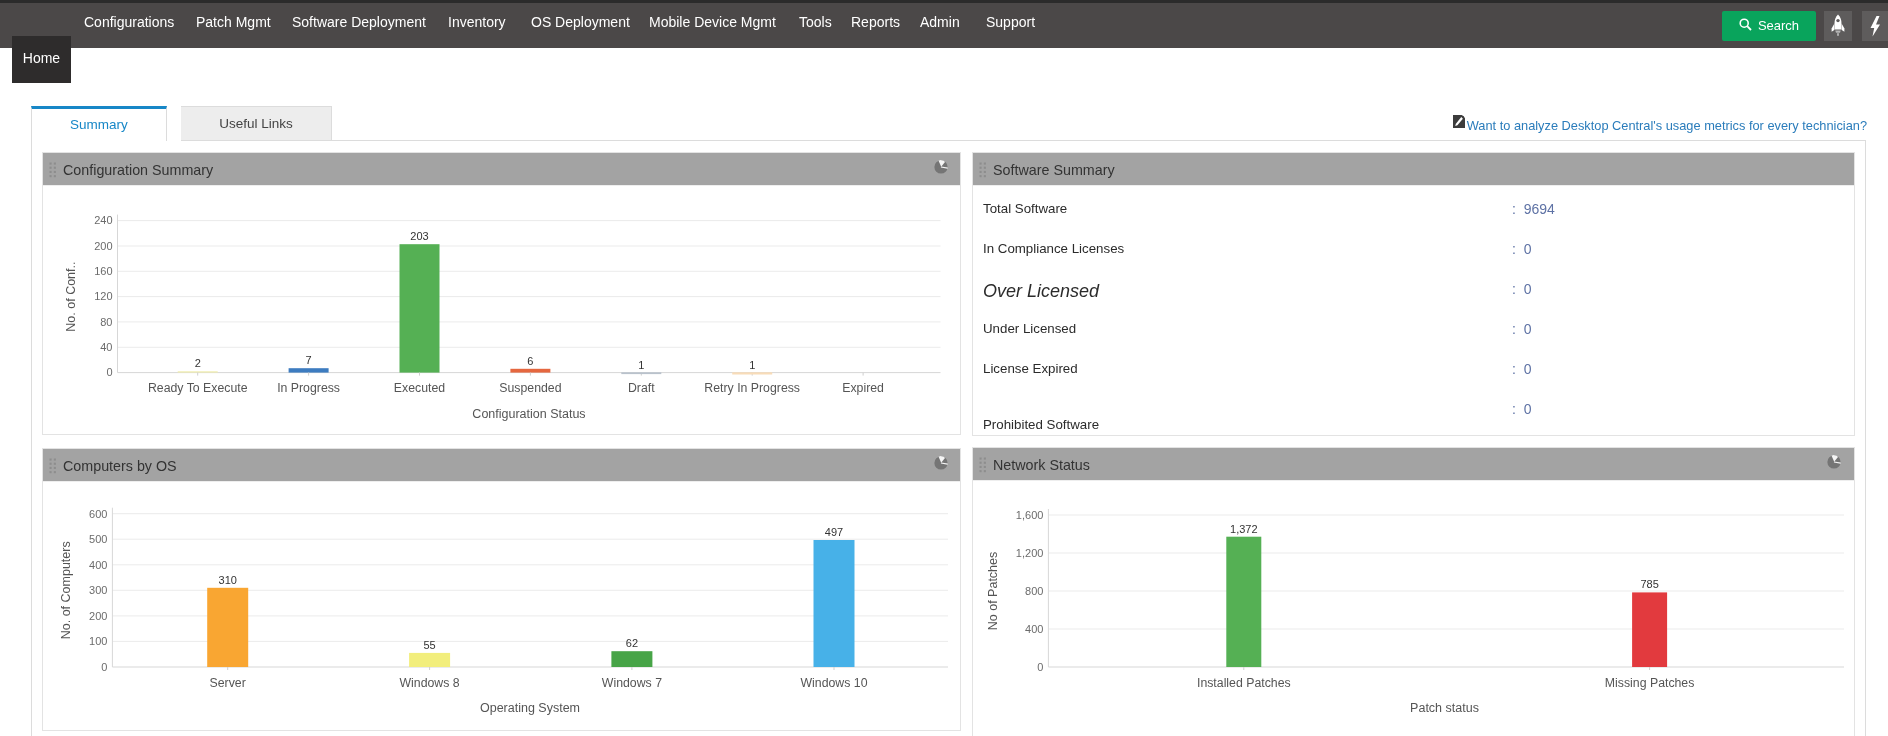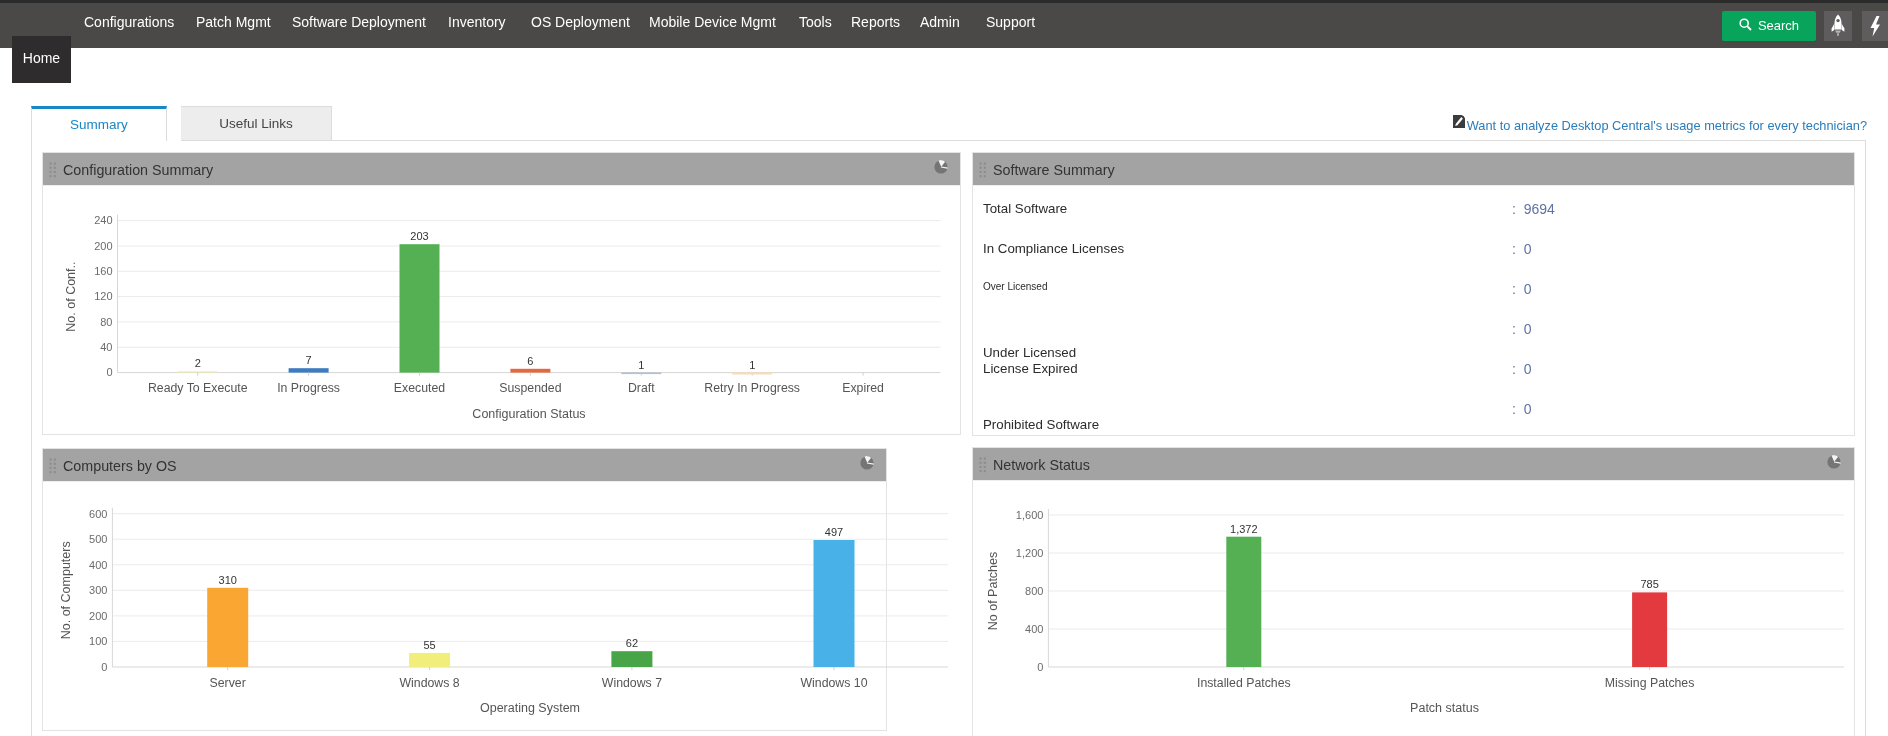--- a/index.html
+++ b/index.html
@@ -166,32 +166,32 @@
             <rect x="0.5" y="13.1" width="2.1" height="2.1" fill="#8d8d8d"></rect>
             <rect x="4.8" y="13.1" width="2.1" height="2.1" fill="#8d8d8d"></rect>
           </svg></div>
         <div class="ptitle">Software Summary</div>
       </div>
     <div id="swrows">
 <div style="position:absolute;left:10px;top:48px;font-size:13.3px;color:#2b2b2b;">Total Software</div>
 <div style="position:absolute;left:539px;top:48px;font-size:14px;color:#5e72a5;">:&nbsp;&nbsp;9694</div>
 <div style="position:absolute;left:10px;top:88px;font-size:13.3px;color:#2b2b2b;">In Compliance Licenses</div>
 <div style="position:absolute;left:539px;top:88px;font-size:14px;color:#5e72a5;">:&nbsp;&nbsp;0</div>
-<div style="position:absolute;left:10px;top:128px;font-size:10px;color:#2b2b2b;">Over Licensed</div>
+<div style="position:absolute;left:10px;top:128px;font-size:18px;color:#2b2b2b;font-style:italic;">Over Licensed</div>
 <div style="position:absolute;left:539px;top:128px;font-size:14px;color:#5e72a5;">:&nbsp;&nbsp;0</div>
-<div style="position:absolute;left:10px;top:168px;font-size:13.3px;color:#2b2b2b;margin-top:24px;">Under Licensed</div>
+<div style="position:absolute;left:10px;top:168px;font-size:13.3px;color:#2b2b2b;">Under Licensed</div>
 <div style="position:absolute;left:539px;top:168px;font-size:14px;color:#5e72a5;">:&nbsp;&nbsp;0</div>
 <div style="position:absolute;left:10px;top:208px;font-size:13.3px;color:#2b2b2b;">License Expired</div>
 <div style="position:absolute;left:539px;top:208px;font-size:14px;color:#5e72a5;">:&nbsp;&nbsp;0</div>
 <div style="position:absolute;left:10px;top:248px;font-size:13.3px;color:#2b2b2b;margin-top:16px;">Prohibited Software</div>
 <div style="position:absolute;left:539px;top:248px;font-size:14px;color:#5e72a5;">:&nbsp;&nbsp;0</div>
 </div>
   </div>
 
-  <div class="panel" id="p3" style="left:42px; top:448px; width:845px; height:283px;">
+  <div class="panel" id="p3" style="left:42px; top:448px; width:919px; height:283px;">
     <div class="phead">
         <div class="dots"><svg width="8" height="16" viewBox="0 0 8 16">
             <rect x="0.5" y="0.5" width="2.1" height="2.1" fill="#8d8d8d"></rect>
             <rect x="4.8" y="0.5" width="2.1" height="2.1" fill="#8d8d8d"></rect>
             <rect x="0.5" y="4.7" width="2.1" height="2.1" fill="#8d8d8d"></rect>
             <rect x="4.8" y="4.7" width="2.1" height="2.1" fill="#8d8d8d"></rect>
             <rect x="0.5" y="8.9" width="2.1" height="2.1" fill="#8d8d8d"></rect>
             <rect x="4.8" y="8.9" width="2.1" height="2.1" fill="#8d8d8d"></rect>
             <rect x="0.5" y="13.1" width="2.1" height="2.1" fill="#8d8d8d"></rect>
             <rect x="4.8" y="13.1" width="2.1" height="2.1" fill="#8d8d8d"></rect>

